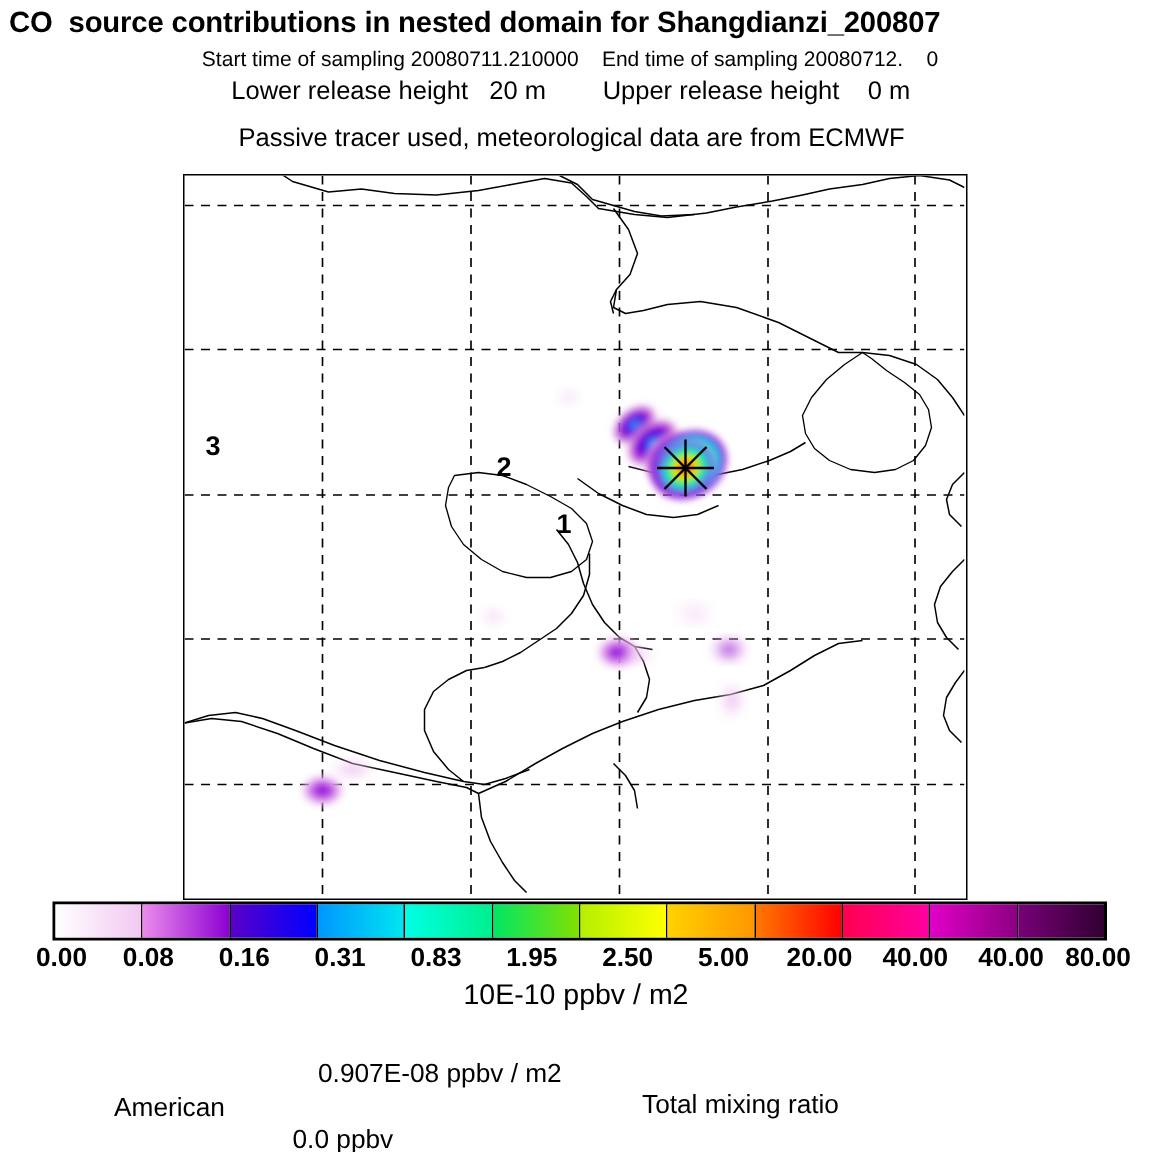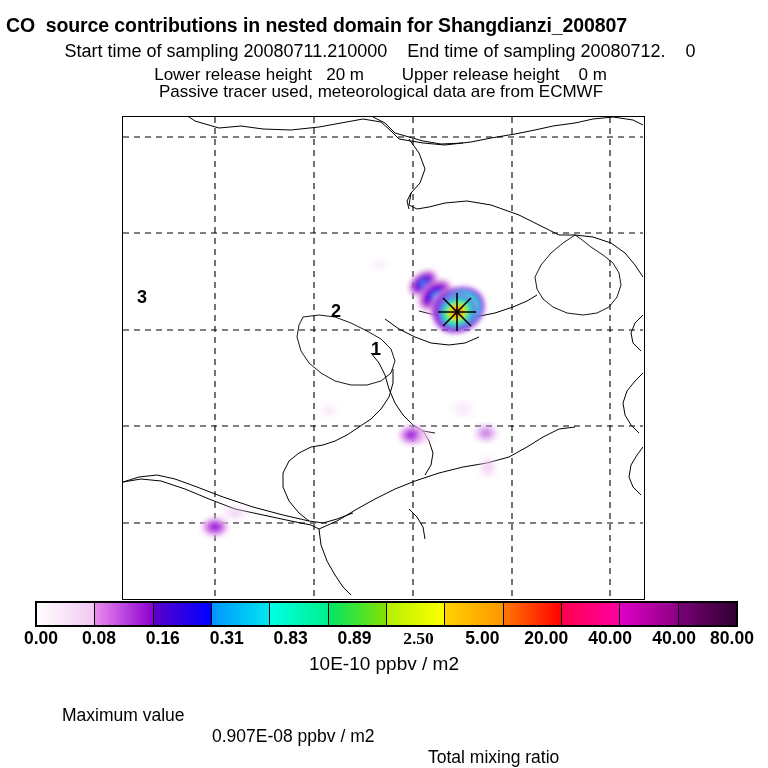--- a/index.html
+++ b/index.html
@@ -24,37 +24,37 @@
   }
   .hdr-line {
     text-align: center;
     white-space: pre;
     line-height: 1.0;
   }
   #main-title {
     font-size: 19.5px;
     font-weight: bold;
     letter-spacing: -0.1px;
-    margin-top: 16px;
+    margin-top: 6px;
     text-align: left;
     padding-left: 6px;
   }
   #subtitle-time {
-    font-size: 18px;
+    font-size: 14px;
     margin-top: 6px;
     padding-right: 8px;
   }
   #subtitle-height {
     font-size: 17px;
     margin-top: 6px;
     padding-right: 7px;
   }
   #subtitle-tracer {
     font-size: 17px;
-    margin-top: 0;
+    margin-top: 14px;
     padding-right: 6px;
   }
 
   
   #map-panel {
     position: absolute;
     left: 122px;
     top: 116px;
     width: 523px;
     height: 484px;
@@ -305,32 +305,39 @@
     <div class="cb-seg" style="background: linear-gradient(to right, rgb(255, 0, 80) 0%, rgb(255, 0, 160) 100%);"></div>
     <div class="cb-seg" style="background: linear-gradient(to right, rgb(225, 0, 200) 0%, rgb(140, 0, 130) 100%);"></div>
     <div class="cb-seg" style="background: linear-gradient(to right, rgb(120, 0, 120) 0%, rgb(50, 0, 50) 100%);"></div>
   </div>
 <div id="colorbar-ticks">
     <span class="cb-tick" style="left: 41px;">0.00</span>
     <span class="cb-tick" style="left: 98.9091px;">0.08</span>
     <span class="cb-tick" style="left: 162.818px;">0.16</span>
     <span class="cb-tick" style="left: 226.727px;">0.31</span>
     <span class="cb-tick" style="left: 290.636px;">0.83</span>
-    <span class="cb-tick" style="left: 354.545px;">0.89</span>
-    <span class="cb-tick" style="left: 418.455px; font-family: Liberation Serif, serif;">2.50</span>
+    <span class="cb-tick" style="left: 354.545px;">1.95</span>
+    <span class="cb-tick" style="left: 418.455px;">2.50</span>
     <span class="cb-tick" style="left: 482.364px;">5.00</span>
     <span class="cb-tick" style="left: 546.273px;">20.00</span>
     <span class="cb-tick" style="left: 610.182px;">40.00</span>
     <span class="cb-tick" style="left: 674.091px;">40.00</span>
     <span class="cb-tick" style="left: 732px; text-align: center;">80.00</span>
   </div>
 <div id="colorbar-unit">10E-10 ppbv / m2</div>
 
 <div id="footer-stats">
   <div class="stat-row">
-    <span class="stat-cell" style="left:62px;">Maximum value</span>
     <span class="stat-cell" style="left:212px;">0.907E-08 ppbv / m2</span>
     <span class="stat-cell" style="left:428px;">Total mixing ratio</span>
     
   </div>
 
+  <div class="stat-row">
+    <span class="stat-cell" style="left:76px;">American</span>
+    <span class="stat-cell" style="left:195px;">0.0 ppbv</span>
+    
+    
+    
+    
+  </div>
 
 </div>
 
 </body></html>

